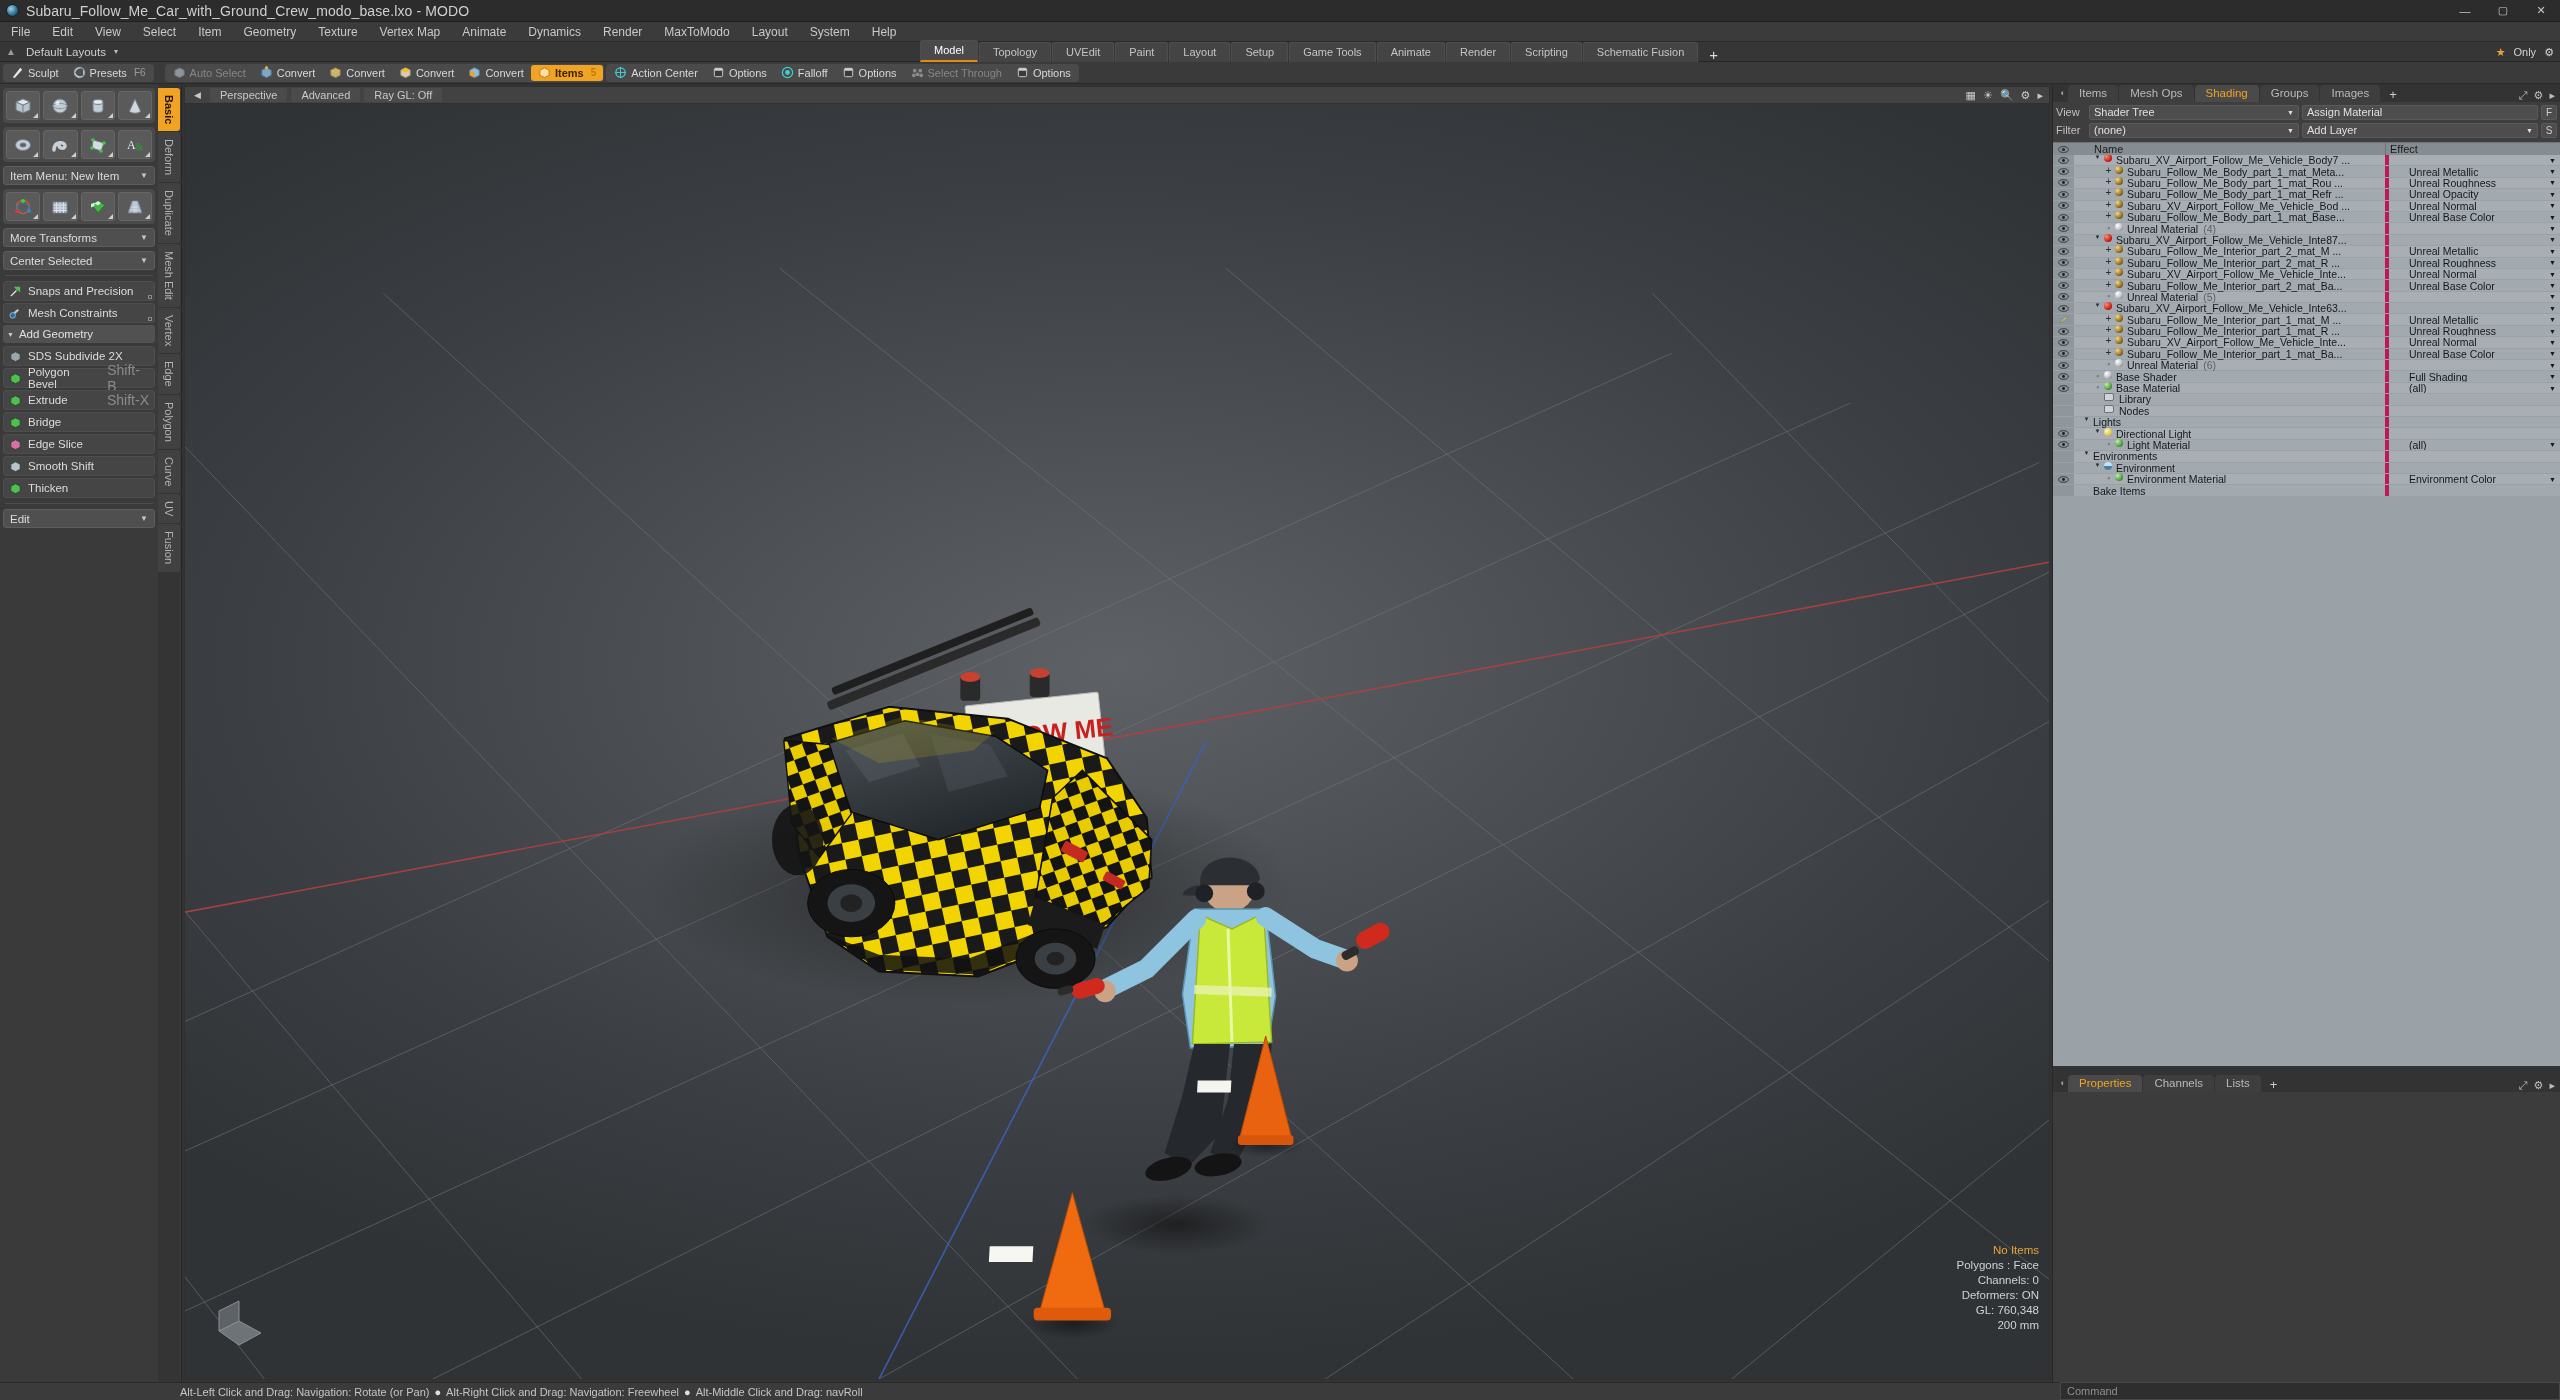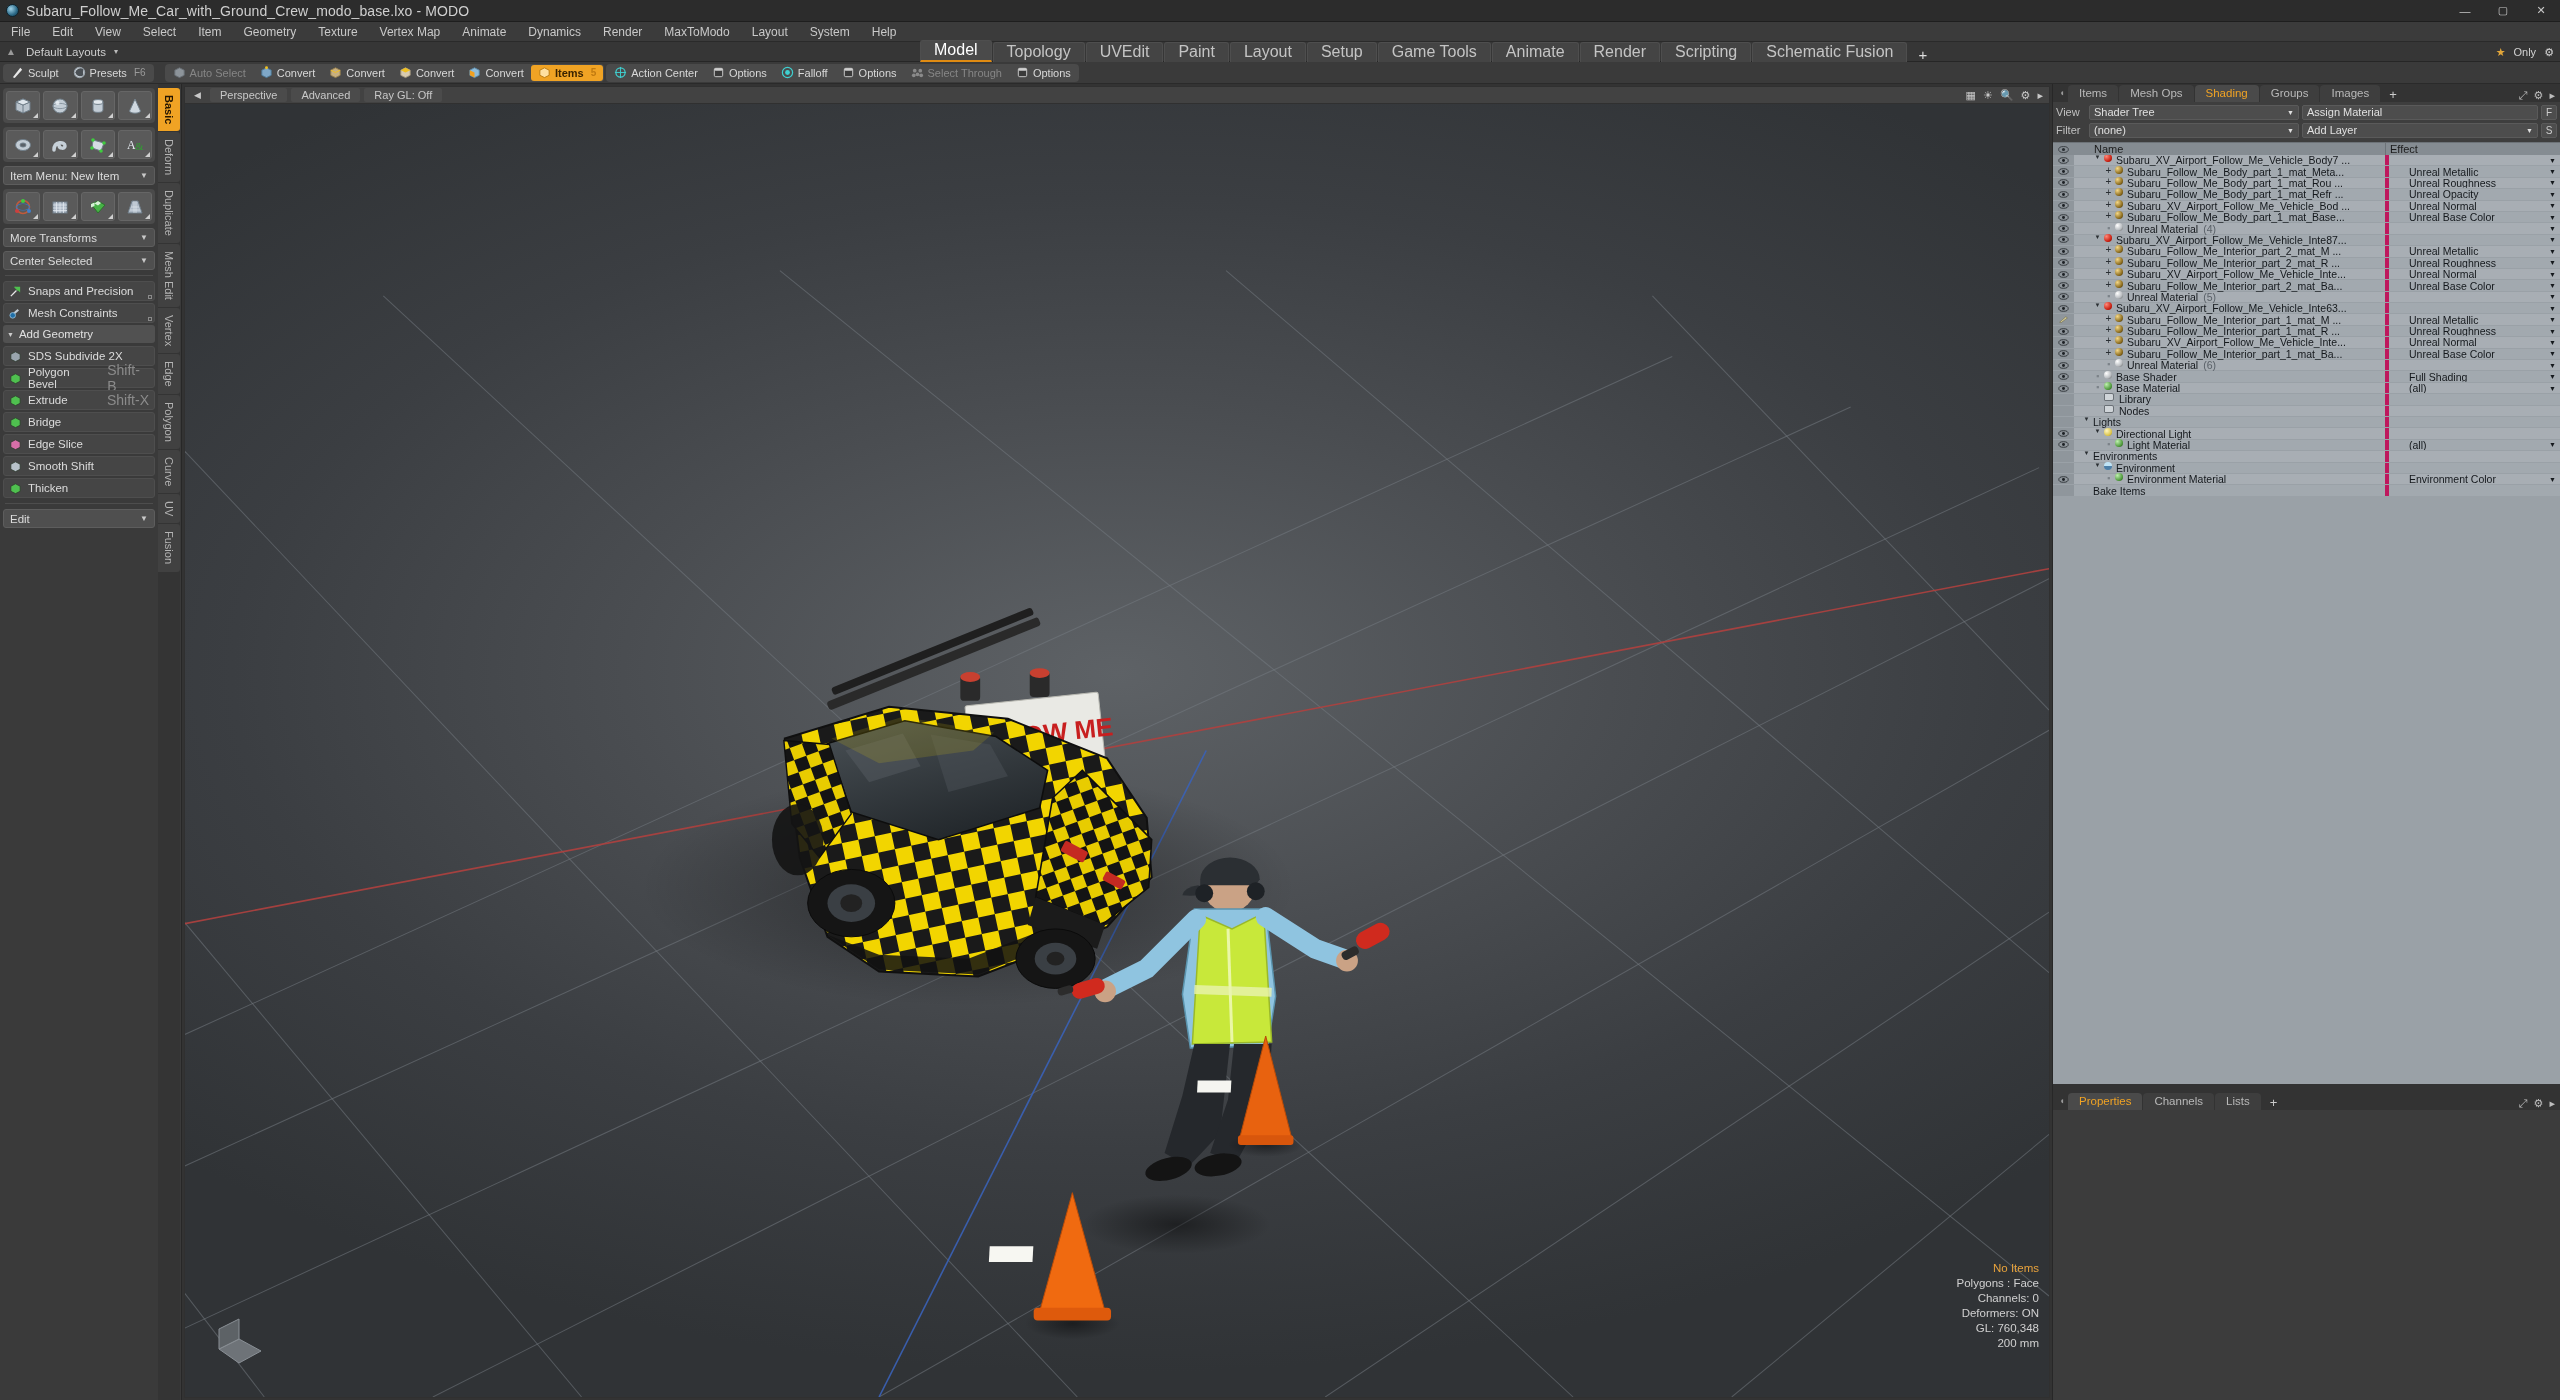--- a/index.html
+++ b/index.html
@@ -45,21 +45,21 @@
     border-bottom: 1px solid #262626;
   }
   .layoutrow .updown {
     width: 22px; text-align: center; color: #9a9a9a; font-size: 10px;
   }
   .layoutrow .dl { color: #cfcfcf; padding: 0 4px; }
   .layoutrow .caret { font-size: 8px; margin-left: 4px; color: #bbb; }
 
   .tabstrip { position:absolute; left: 920px; top: 0; height: 20px; display: flex; align-items: flex-end; }
   .ptab {
-    font-size: 16px; color: #c4c4c4; padding: 2px 13px 3px 13px; margin-right: 1px;
+    font-size: 11px; color: #c4c4c4; padding: 2px 13px 3px 13px; margin-right: 1px;
     background: #444; border-radius: 3px 3px 0 0; line-height: 14px;
     border: 1px solid #4e4e4e; border-bottom: none;
   }
   .ptab.active { background: #4a4a4a; color: #fff; border-bottom: 2px solid #e08b12; }
   .ptab.plus { background: transparent; border: none; font-size: 15px; padding: 0 10px; color:#ddd; }
 
   .layoutright { position: absolute; right: 6px; top: 0; height: 20px; display: flex; align-items: center; gap: 8px; font-size: 11px; }
   .star { color: #e2a63a; }
 
   
@@ -1370,13 +1370,19 @@
         <div class="rtabs-right">
           <span>⤢</span>
           <span>⚙</span>
           <span>▸</span>
         </div>
       </div>
       <div class="propbody"></div>
     </div>
   </div>
 
+  <div class="statusbar">
+    <div class="hint" id="hints"><span>Alt-Left Click and Drag: Navigation: Rotate (or Pan)</span><span class="bullet">●</span><span>Alt-Right Click and Drag: Navigation: Freewheel</span><span class="bullet">●</span><span>Alt-Middle Click and Drag: navRoll</span></div>
+    <div class="cmdline">
+      <span>Command</span>
+    </div>
+  </div>
 </div>
 
 </body></html>

